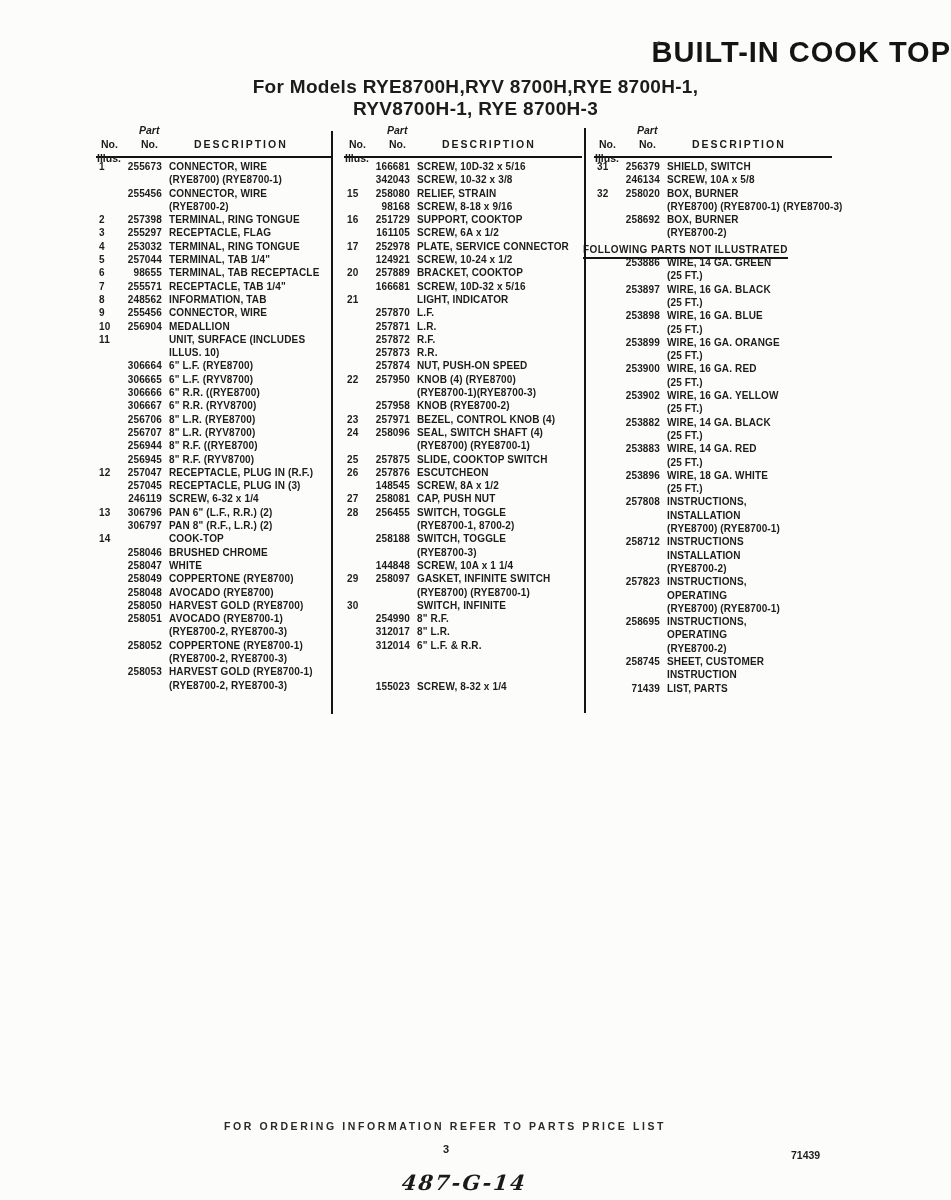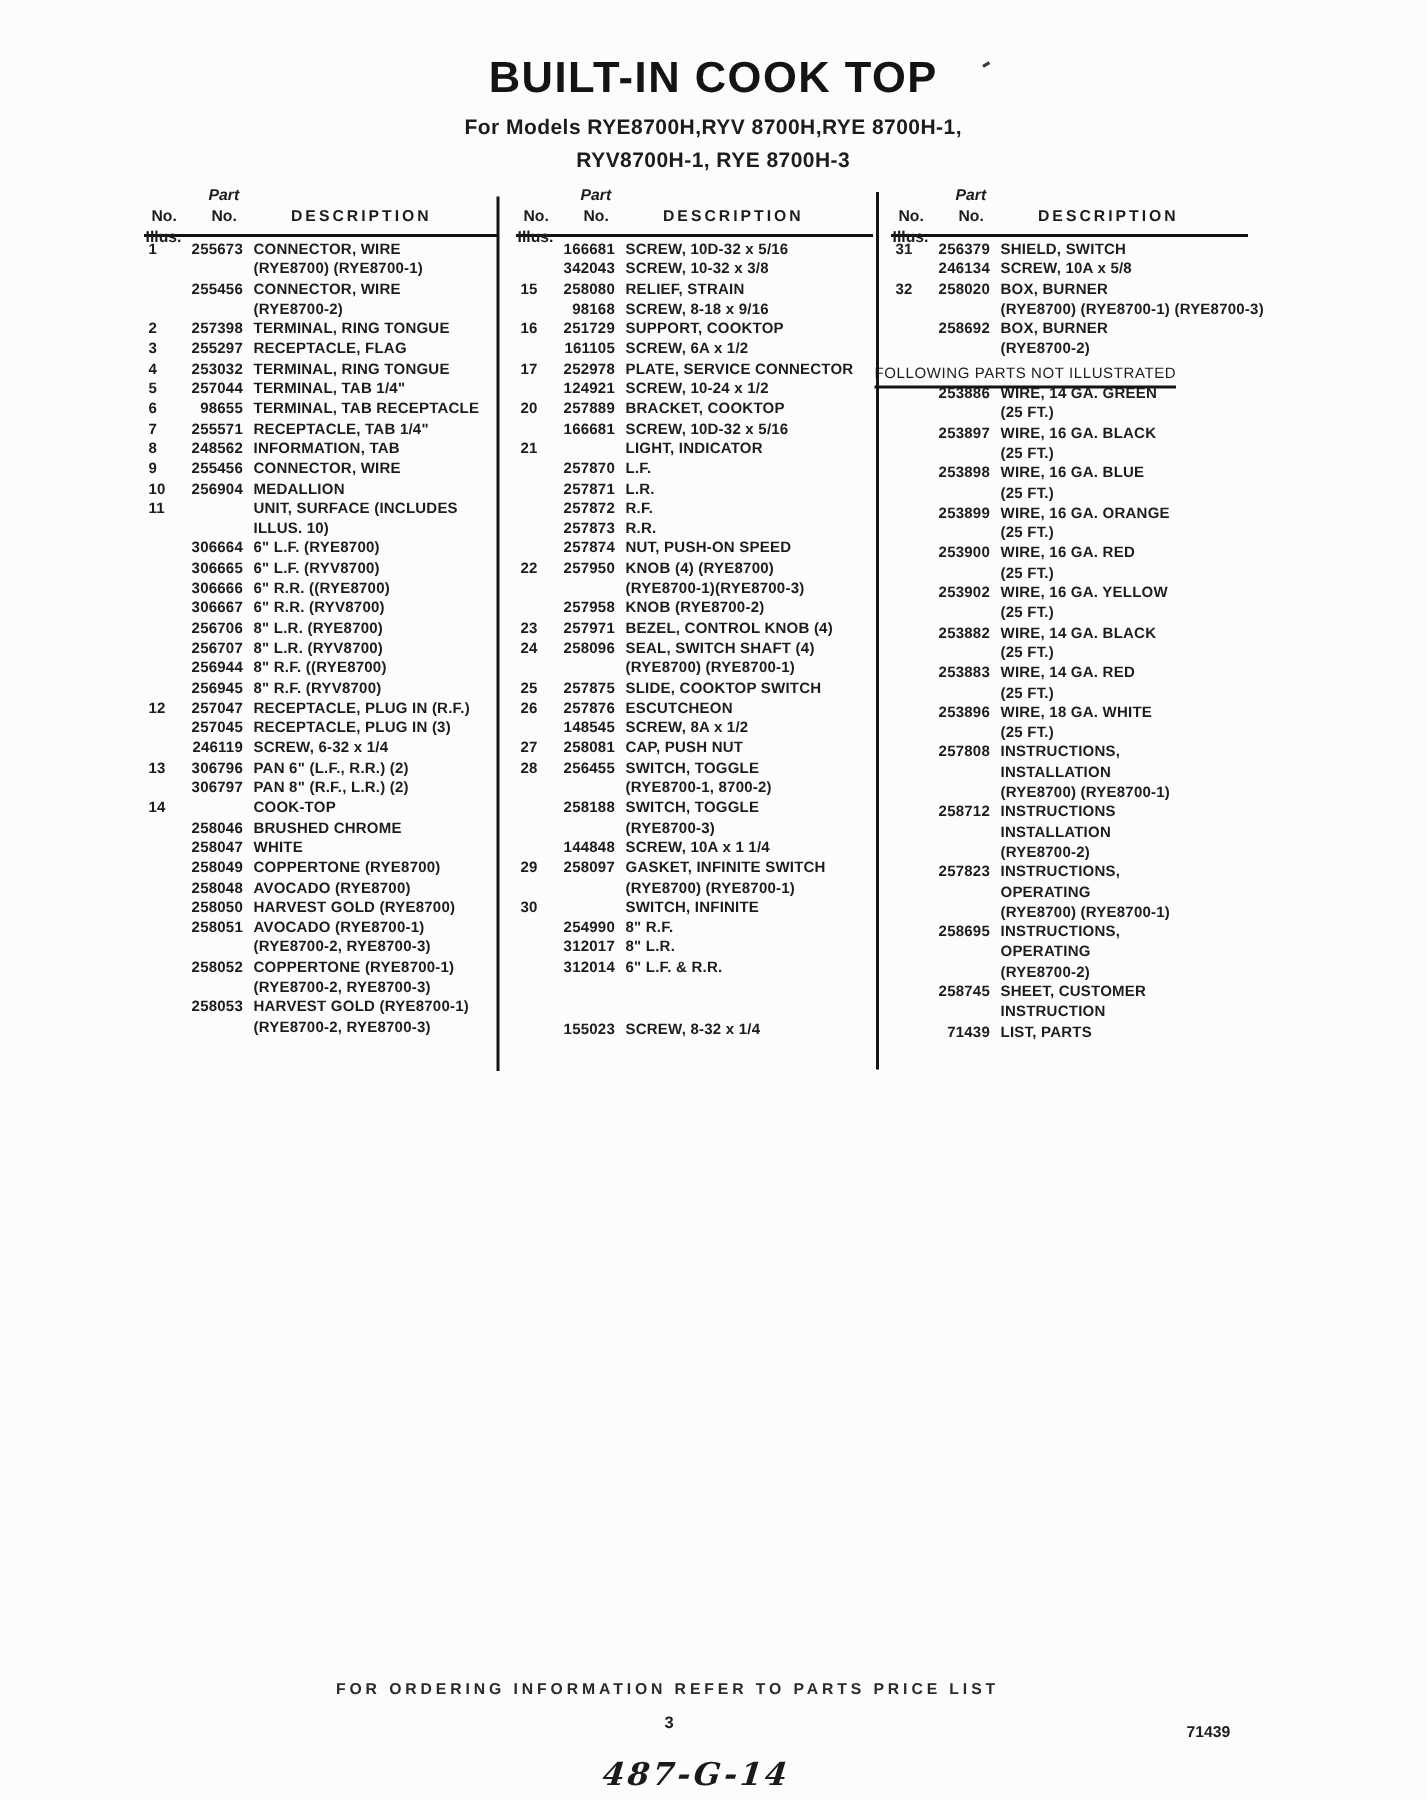--- a/index.html
+++ b/index.html
@@ -1,22 +1,22 @@
 <!DOCTYPE html>
 <html><head>
 <meta charset="utf-8">
 <style>
   html,body{margin:0;padding:0;}
   body{width:951px;height:1200px;background:#e9e9e7;font-family:"Liberation Sans",sans-serif;}
   .page{position:relative;width:951px;height:1200px;background:#fcfcfa;color:#1c1c1c;overflow:hidden;}
 
-  .title{position:absolute;top:36px;left:0;width:100%;text-align:center;
+  .title{position:absolute;top:36px;left:0;width:100%;text-align:right;
          font-size:29px;font-weight:700;letter-spacing:1px;color:#141414;}
   .subtitle{position:absolute;left:0;width:100%;text-align:center;
-            font-size:14px;font-weight:700;letter-spacing:.3px;}
+            font-size:19px;font-weight:700;letter-spacing:.3px;}
   .subtitle.s1{top:76px;}
   .subtitle.s2{top:98px;}
 
   .artifact-dot{position:absolute;left:655px;top:42px;width:5px;height:2px;
                 background:#3a3a3a;transform:rotate(-30deg);}
 
   .col{position:absolute;top:123px;}
   .col.c1{left:96px;width:236px;}
   .col.c2{left:344px;width:238px;}
   .col.c3{left:594px;width:300px;}
@@ -32,21 +32,21 @@
   .col.c3 .col-header{width:238px;}
 
   .row{display:grid;grid-template-columns:26px 40px 1fr;line-height:13.3px;
        font-size:10px;font-weight:700;letter-spacing:.15px;}
   .c-illus{text-align:left;padding-left:3px;}
   .c-part{text-align:right;}
   .c-desc{padding-left:7px;white-space:nowrap;}
 
   .gap-spacer{width:100%;}
   .section-note-wrap{line-height:13.3px;height:13.3px;margin:1px 0 2px -11px;}
-  .section-note{display:inline-block;font-size:10px;font-weight:400;letter-spacing:.4px;
+  .section-note{display:inline-block;font-size:10px;font-weight:700;letter-spacing:.4px;
                 border-bottom:2px solid #151515;white-space:nowrap;padding-bottom:1px;}
 
   .v-divider{position:absolute;width:2px;background:#141414;}
   .v-divider.d1{left:331px;top:131px;height:583px;}
   .v-divider.d2{left:584px;top:128px;height:585px;}
 
   .footer-note{position:absolute;top:1120px;left:0;width:890px;text-align:center;
                font-size:10.5px;font-weight:700;letter-spacing:2.6px;color:#2a2a2a;}
   .page-num{position:absolute;top:1143px;left:443px;font-size:11px;font-weight:700;}
   .doc-num{position:absolute;top:1149px;left:791px;font-size:10.5px;font-weight:700;}

